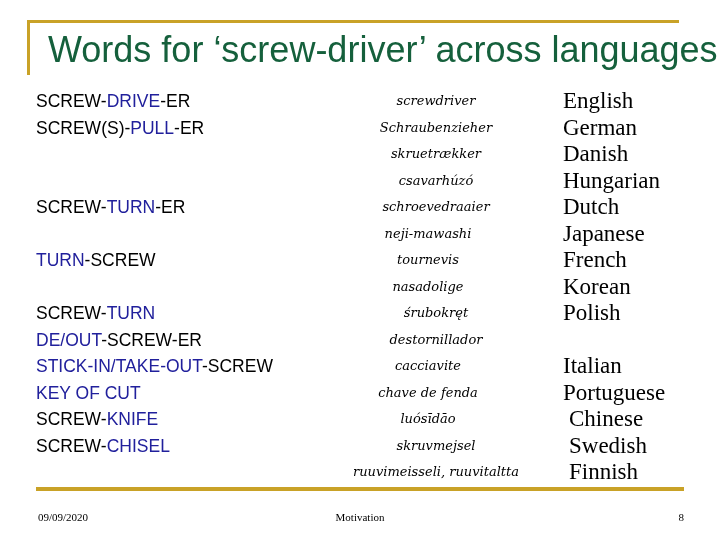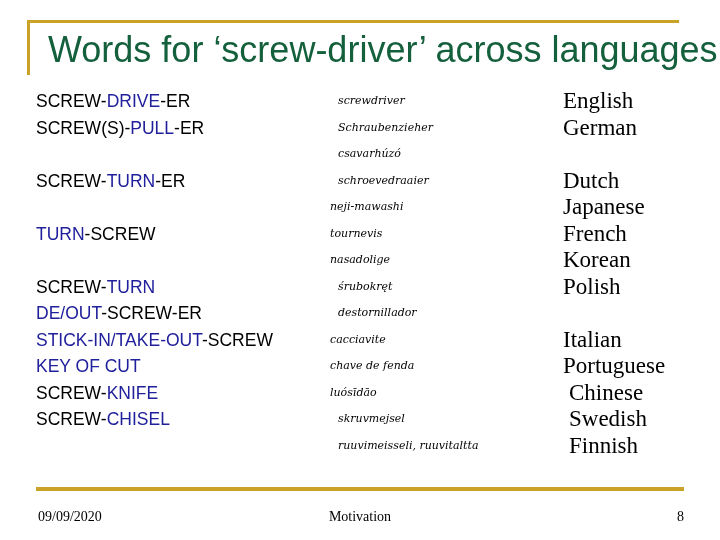--- a/index.html
+++ b/index.html
@@ -81,27 +81,27 @@
     left: 36px;
     width: 290px;
     font-family: Liberation Sans, sans-serif;
     font-size: 17.5px;
     color: #000000;
   }
   .col-morph .hl {
     color: #21209c;
   }
   .col-word {
-    left: 330px;
+    left: 314px;
     width: 228px;
     font-family: "DejaVu Serif", "Liberation Serif", serif;
     font-style: italic;
-    font-size: 11px;
-    color: #000000;
-    text-align: left;
+    font-size: 13px;
+    color: #000000;
+    text-align: center;
   }
   .col-word.indent {
     padding-left: 8px;
   }
   .col-lang {
     left: 563px;
     width: 150px;
     font-family: "Liberation Serif", "DejaVu Serif", serif;
     font-size: 23px;
     color: #000000;
@@ -118,21 +118,21 @@
     width: 648px;
     height: 4px;
     background: #c9a227;
   }
   .footer-text {
     position: absolute;
     top: 508px;
     height: 18px;
     line-height: 18px;
     font-family: "Liberation Serif", "DejaVu Serif", serif;
-    font-size: 14px;
+    font-size: 11px;
     color: #000000;
     white-space: nowrap;
   }
   .footer-date { left: 38px; }
   .footer-center {
     left: 0;
     width: 720px;
     text-align: center;
   }
   .footer-page {
@@ -157,21 +157,27 @@
         <div class="cell col-word indent">screwdriver</div>
         <div class="cell col-lang">English</div>
       </div>
       <div class="row">
         <div class="cell col-morph"><span class="">SCREW(S)-</span><span class="hl">PULL</span><span class="">-ER</span></div>
         <div class="cell col-word indent">Schraubenzieher</div>
         <div class="cell col-lang">German</div>
       </div>
       <div class="row">
         <div class="cell col-morph"></div>
+        <div class="cell col-word indent">skruetrækker</div>
+        <div class="cell col-lang">Danish</div>
+      </div>
+      <div class="row">
+        <div class="cell col-morph"></div>
         <div class="cell col-word indent">csavarhúzó</div>
+        <div class="cell col-lang">Hungarian</div>
       </div>
       <div class="row">
         <div class="cell col-morph"><span class="">SCREW-</span><span class="hl">TURN</span><span class="">-ER</span></div>
         <div class="cell col-word indent">schroevedraaier</div>
         <div class="cell col-lang">Dutch</div>
       </div>
       <div class="row">
         <div class="cell col-morph"></div>
         <div class="cell col-word">neji-mawashi</div>
         <div class="cell col-lang">Japanese</div>

